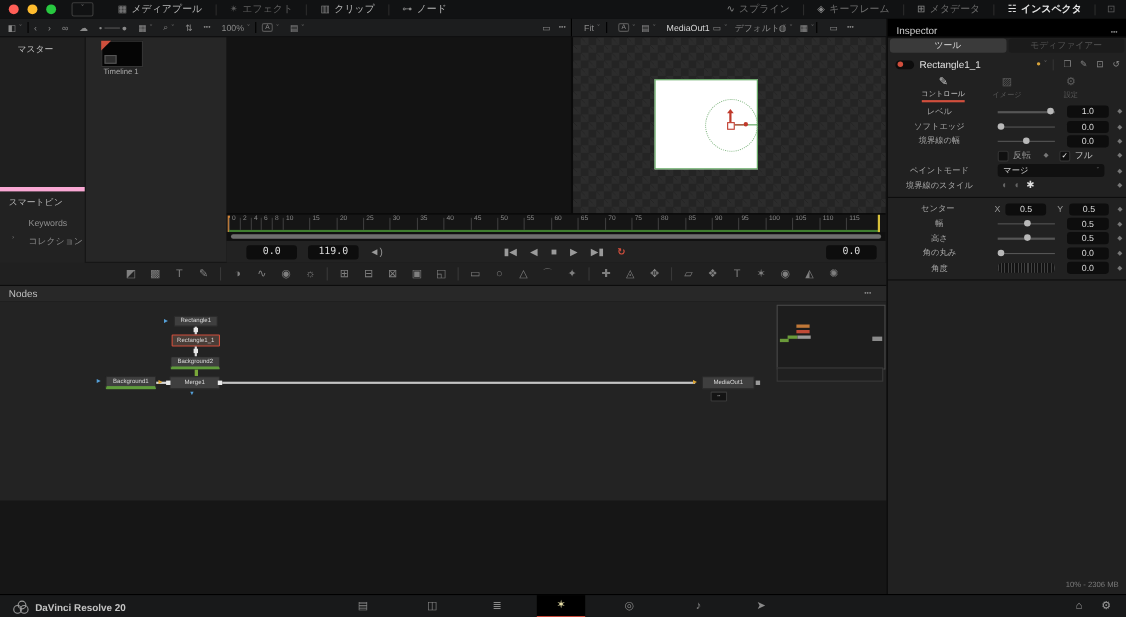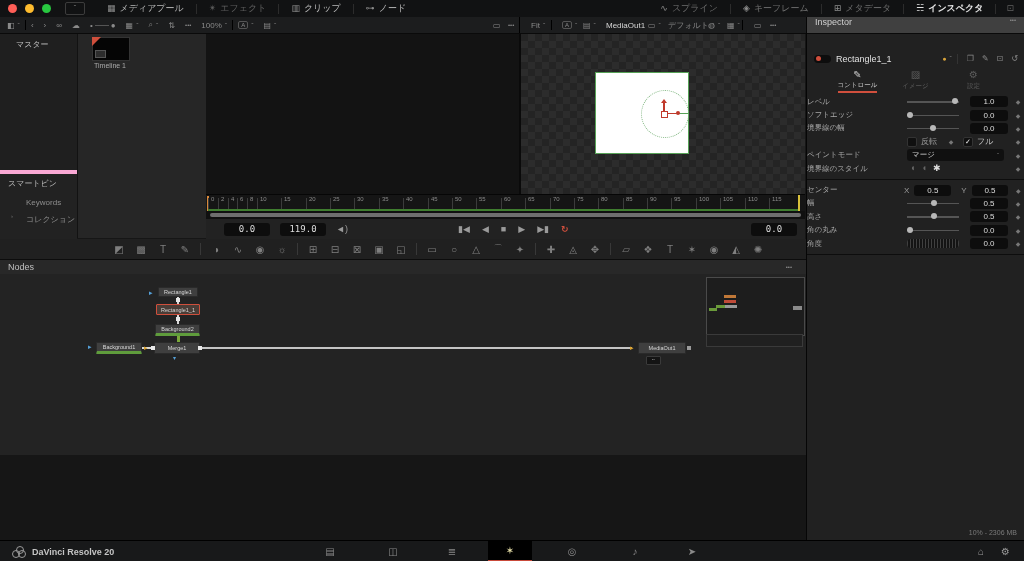--- a/index.html
+++ b/index.html
@@ -79,38 +79,38 @@
   #clipstrip{left:0;top:455px;width:806px;height:85px;background:#1c1c1c;border-top:1px solid #0e0e0e;font-size:8px;}
   #clipnum{position:absolute;left:6px;top:5px;width:13px;height:11px;border:1px solid #555;border-radius:2px;
            font-size:7px;display:flex;align-items:center;justify-content:center;color:#ccc;}
   #cliptc{position:absolute;left:25px;top:7px;color:#ddd;font-family:"DejaVu Sans Mono",monospace;font-size:8px;}
   #cliptrack{position:absolute;left:84px;top:7px;color:#7a7a7a;font-size:7px;}
   #clipthumb{position:absolute;left:7px;top:19px;width:58px;height:44px;background:#000;border:2px solid #cf5a42;border-radius:2px;}
   #clipthumb .mini{position:absolute;left:2px;bottom:2px;width:11px;height:8px;background:#2d2d2d;border:1px solid #666;}
   #kfmark{position:absolute;left:60px;top:66px;color:#d8b63c;font-size:7px;}
   
   #inspector{left:806px;top:17px;width:218px;height:523px;background:#212121;border-left:1px solid #060606;box-sizing:border-box;font-size:8px;}
-  #insphead{position:absolute;left:0;top:0;width:100%;height:16px;background:#404040;border-bottom:1px solid #0a0a0a;
-            display:flex;align-items:flex-start;font-size:9px;color:#d0d0d0;}
+  #insphead{position:absolute;left:0;top:0;width:100%;height:16px;background:#000000;border-bottom:1px solid #0a0a0a;
+            display:flex;align-items:flex-end;font-size:9px;color:#d0d0d0;}
   #insptabs{position:absolute;left:0;top:17px;width:100%;height:15px;display:flex;gap:2px;padding:1px 2px;box-sizing:border-box;}
   .itab{flex:1;display:flex;align-items:center;justify-content:center;border-radius:3px;font-size:8px;}
   .itab.on{background:#3a3a3a;color:#ddd;}
   .itab.off{background:#1b1b1b;color:#555;}
   #noderow{position:absolute;left:0;top:34px;width:100%;height:15px;display:flex;align-items:center;}
   .switch{width:17px;height:8px;border-radius:4px;background:#0d0d0d;margin:0 5px 0 7px;position:relative;}
   .switch b{position:absolute;left:2px;top:1.5px;width:5px;height:5px;border-radius:50%;background:#d14f3d;}
   #subtabs{position:absolute;left:0;top:52px;width:100%;height:24px;display:flex;justify-content:center;gap:14px;}
   .stab{display:flex;flex-direction:column;align-items:center;width:44px;}
   .stab .sic{font-size:10px;height:12px;}
   .stab .slb{font-size:6.5px;margin-top:1px;}
   .stab.on .slb{color:#ccc;border-bottom:2px solid #d14f3d;padding-bottom:1px;}
   .stab.off{color:#5c5c5c;}
   #ctrlstack{position:absolute;left:0;top:78px;width:100%;}
   .irow{display:flex;align-items:center;height:13.4px;}
-  .ilabel{width:94px;text-align:left;padding-right:6px;color:#a8a8a8;font-size:7.5px;white-space:nowrap;}
+  .ilabel{width:94px;text-align:center;padding-right:6px;color:#a8a8a8;font-size:7.5px;white-space:nowrap;}
   .slider{position:relative;width:52px;height:9px;margin-right:5px;}
   .slider .trk{position:absolute;left:0;top:4px;width:100%;height:1.5px;background:#555;}
   .slider .hd{position:absolute;top:1px;width:6px;height:6px;border-radius:50%;background:#b8b8b8;}
   .vbox{width:38px;height:11px;background:#0d0d0d;border-radius:3px;color:#ddd;display:flex;align-items:center;
         justify-content:center;font-size:8px;margin-left:auto;margin-right:4px;}
   .kf{width:12px;text-align:center;color:#777;font-size:6px;}
   .ddown{width:97px;height:12px;background:#101010;border-radius:3px;display:flex;align-items:center;
          padding:0 5px;box-sizing:border-box;color:#ccc;font-size:7.5px;}
   .ddown span:last-child{margin-left:auto;color:#777;font-size:6px;}
   .cbox{width:8px;height:8px;background:#101010;border:1px solid #333;border-radius:2px;display:flex;
@@ -542,20 +542,24 @@
     </div>
     <div id="navstrip"></div>
   </div>
 
 
   <div id="inspector" class="abs">
     <div id="insphead">
       <span style="margin-left:8px">Inspector</span>
       <span style="position:absolute;right:8px;font-size:6px;color:#8a8a8a">•••</span>
     </div>
+    <div id="insptabs">
+      <span class="itab on">ツール</span>
+      <span class="itab off">モディファイアー</span>
+    </div>
     <div id="noderow">
       <span class="switch">
           <b></b>
         </span>
       <span style="color:#e0e0e0;font-size:9px;">Rectangle1_1</span>
       <span style="margin-left:auto;color:#d8a33a;font-size:7px;">●</span>
       <span class="chev">ˇ</span>
       <span class="vdiv" style="height:10px;margin:0 5px;background:#333"></span>
       <span class="ic" style="margin:0 4px;font-size:8px">❐</span>
       <span class="ic" style="margin:0 4px;font-size:8px">✎</span>

